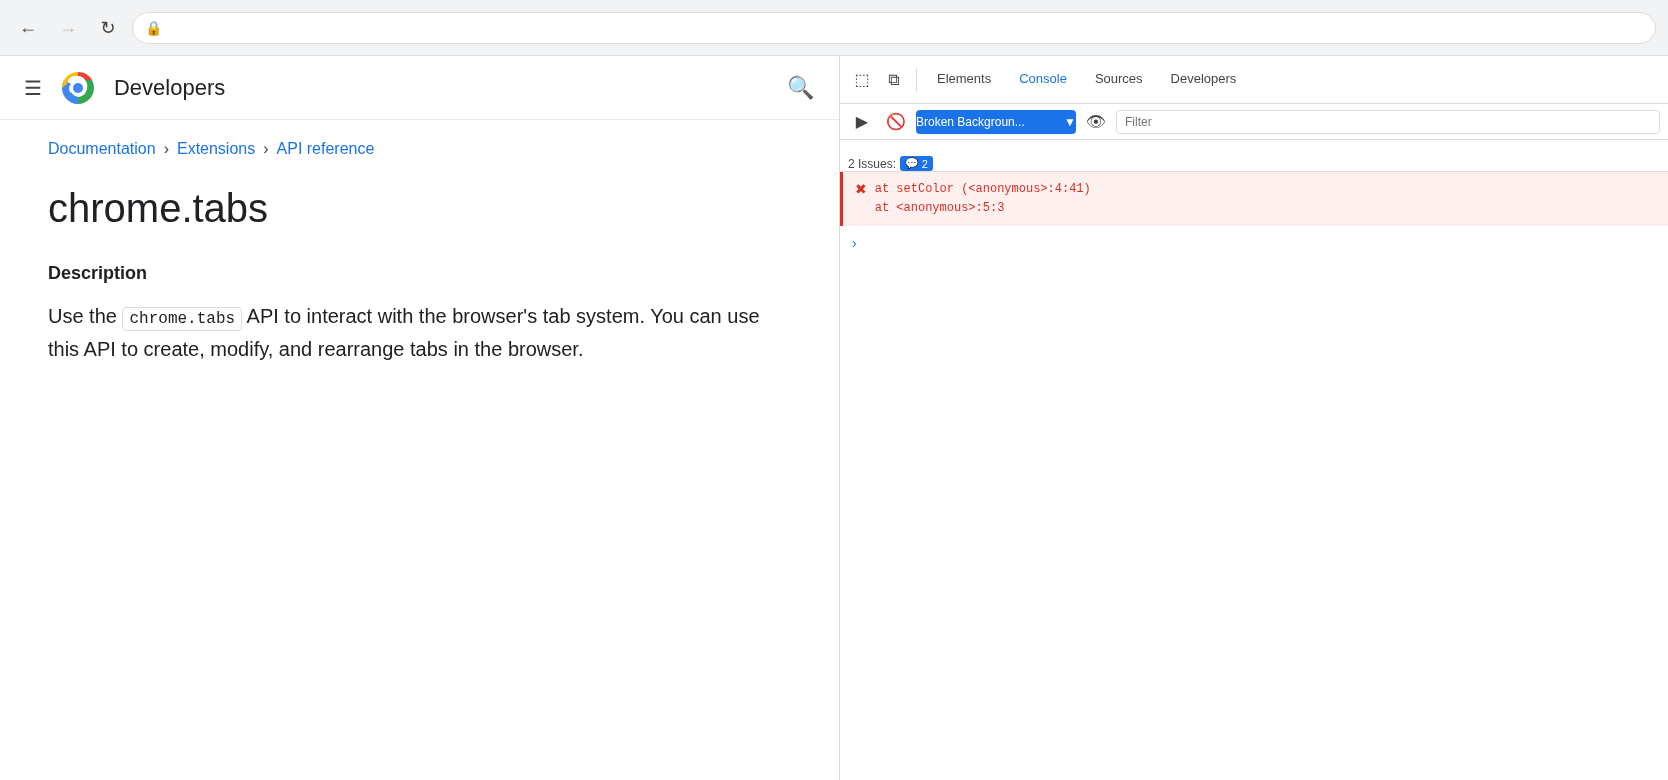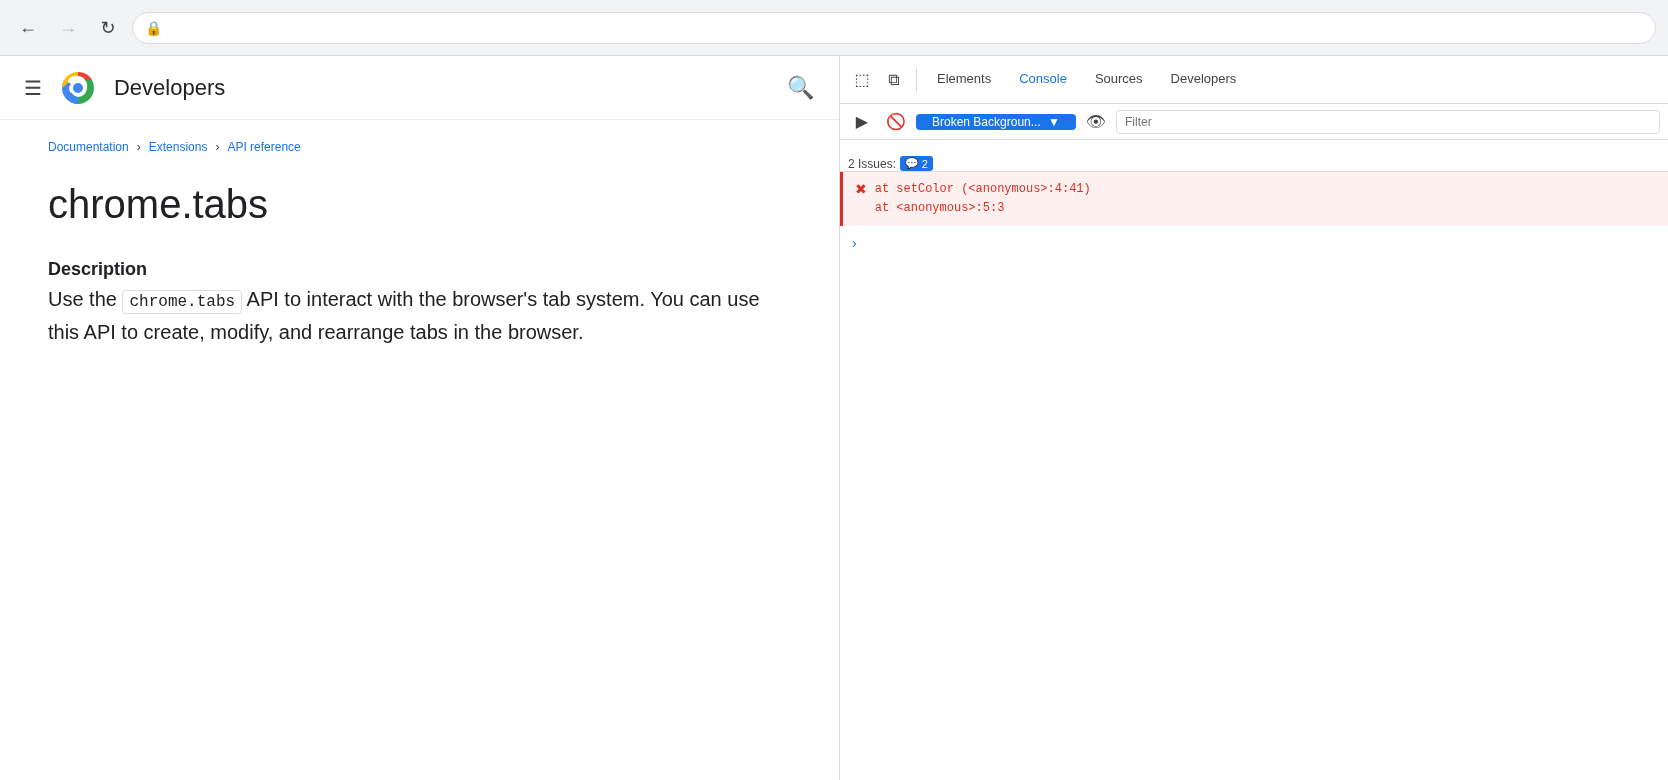--- a/index.html
+++ b/index.html
@@ -88,21 +88,21 @@
       color: #444;
       cursor: pointer;
     }
 
     
     .breadcrumb {
       display: flex;
       align-items: center;
       gap: 8px;
       padding: 20px 48px;
-      font-size: 12px;
+      font-size: 16px;
     }
     .breadcrumb a {
       color: #1a73e8;
       text-decoration: none;
     }
     .breadcrumb .sep { color: #444; }
 
     
     .page-content {
       padding: 0 48px 48px;
@@ -111,21 +111,21 @@
       font-size: 40px;
       font-weight: 400;
       color: #202124;
       margin-bottom: 32px;
       margin-top: 8px;
     }
     .section-label {
       font-size: 18px;
       font-weight: 700;
       color: #202124;
-      margin-bottom: 3px;
+      margin-bottom: 16px;
     }
     .description-text {
       font-size: 20px;
       color: #202124;
       line-height: 1.6;
     }
     .code-inline {
       font-family: 'Courier New', monospace;
       font-size: 16px;
       background: #fff;
@@ -193,28 +193,28 @@
       padding: 0 8px;
       gap: 6px;
       border-bottom: 1px solid #dadce0;
       background: #fff;
     }
     .context-selector {
       background: #1a73e8;
       color: #fff;
       border: none;
       border-radius: 4px;
-      padding: 4px 16px;
+      padding: 4px 0;
       font-size: 12px;
       cursor: pointer;
       display: flex;
       align-items: center;
       gap: 4px;
       min-width: 160px;
-      height: 16px;
+      height: 24px;
     }
     .context-selector-text {
       flex: 1;
       text-align: left;
       font-size: 12px;
     }
     .eye-icon-btn {
       background: none;
       border: none;
       cursor: pointer;

